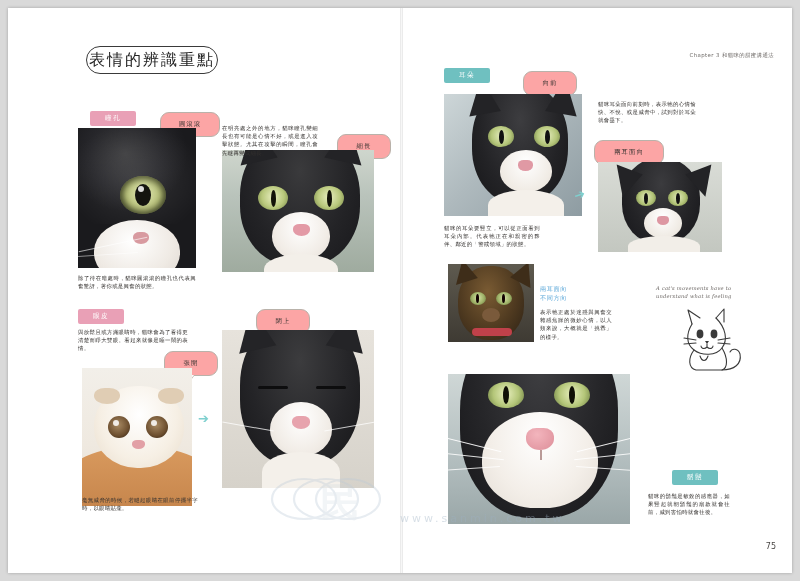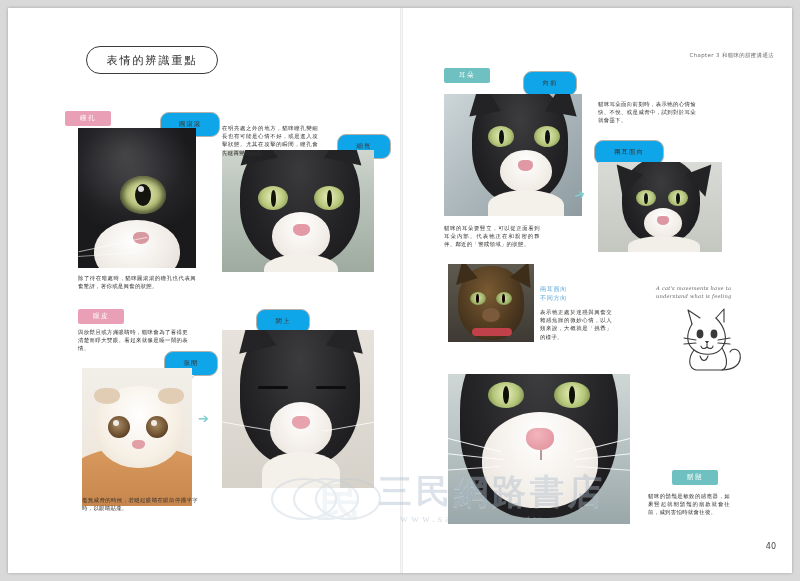--- a/index.html
+++ b/index.html
@@ -26,34 +26,34 @@
   }
   .chapter-head{
     position:absolute;right:18px;top:44px;font-size:5.4px;color:#6f6b68;letter-spacing:.4px;
   }
   .folio{position:absolute;right:16px;bottom:22px;font-size:8px;color:#4a4745;}
   
   .title-box{
     position:absolute;left:78px;top:38px;width:130px;height:26px;
     border:1.4px solid #3a3a3a;border-radius:14px;background:#fff;
     display:flex;align-items:center;justify-content:center;
-    font-size:11px;color:#242424;letter-spacing:2px;
+    font-size:16px;color:#242424;letter-spacing:2px;
   }
   
   .tag{
     position:absolute;display:flex;align-items:center;justify-content:center;
     font-size:6.6px;color:#ffffff;letter-spacing:1.5px;border-radius:2px;
     padding:0 6px;height:15px;
   }
   .tag.pink{background:#e9a0b6;}
   .tag.teal{background:#6fc0c0;}
   .bubble{
     position:absolute;display:flex;align-items:center;justify-content:center;
     font-size:6.4px;color:#3a3532;letter-spacing:1px;
-    border:1px solid #b9b2aa;border-radius:9px;background:#0ea5e9;
+    border:1px solid #b9b2aa;border-radius:9px;background:#fca5a5;
     padding:4px 7px;height:15px;
   }
   .bubble:after{
     content:"";position:absolute;bottom:-4px;left:50%;margin-left:-3px;
     width:0;height:0;border-left:3px solid transparent;border-right:3px solid transparent;
     border-top:4px solid #fff;filter:drop-shadow(0 1px 0 #b9b2aa);
   }
   
   .photo{position:absolute;overflow:hidden;background:#cfd3d0;}
   .photo .ph-inner{position:absolute;inset:0;}
@@ -83,21 +83,21 @@
 </head>
 <body>
 
 <div class="page">
   <div class="spine"></div>
 
   <div class="chapter-head cjk">Chapter 3 和貓咪的甜蜜溝通法</div>
 
   <div class="title-box cjk">表情的辨識重點</div>
 
-  <div class="tag pink cjk" style="left:57px;top:103px;width:34px;">瞳孔</div>
+  <div class="tag pink cjk" style="left:82px;top:103px;width:34px;">瞳孔</div>
 
   <div class="bubble cjk" style="left:152px;top:104px;width:44px;">圓滾滾</div>
 
   <div class="bubble cjk" style="left:329px;top:126px;width:38px;">細長</div>
 
   <div class="photo" style="left:70px;top:120px;width:118px;height:140px;">
     <div class="ph-inner" style="background:
         radial-gradient(ellipse 70% 55% at 40% 18%, #3b3b3d 0%, #26262a 45%, #1a1a1d 75%),
         linear-gradient(to bottom,#4a4a4d 0%, #2c2c2f 30%, #1e1e21 100%);">
 
@@ -351,28 +351,27 @@
       <div style="position:absolute;left:128px;top:70px;width:60px;height:1.4px;background:rgba(255,255,255,.9);transform:rotate(-14deg);"></div>
       <div style="position:absolute;left:126px;top:82px;width:62px;height:1.4px;background:rgba(255,255,255,.85);transform:rotate(-6deg);"></div>
       <div style="position:absolute;left:128px;top:94px;width:58px;height:1.4px;background:rgba(255,255,255,.8);transform:rotate(4deg);"></div>
     </div>
   </div>
 
   <div class="tag teal cjk" style="left:664px;top:462px;width:34px;">鬍鬚</div>
 
   <div class="body-text cjk" style="left:640px;top:484px;width:82px;">貓咪的鬍鬚是敏銳的感應器，如果豎起就朝鬍鬚的扇啟就會往前，威到害怕時就會往後。</div>
 
-  <div class="folio cjk">40</div>
+  <div class="folio cjk">75</div>
 
   <div class="wm">
     <svg class="wm-rings" width="120" height="70" viewBox="0 0 120 70">
       <g fill="none" stroke="#b9c8d6" stroke-width="2.2" opacity=".85">
         <ellipse cx="34" cy="34" rx="32" ry="20"></ellipse>
         <ellipse cx="56" cy="34" rx="32" ry="20"></ellipse>
         <ellipse cx="78" cy="34" rx="32" ry="20"></ellipse>
       </g>
     </svg>
     <div class="wm-char cjk" style="left:12px;top:12px;">民</div>
-    <div class="wm-main cjk" style="position:absolute;left:70px;top:6px;white-space:nowrap;">三民網路書店</div>
-    <div class="wm-sub" style="position:absolute;left:92px;top:48px;white-space:nowrap;font-family:Liberation Serif, serif;">www.sanmin.com.tw</div>
+    <div class="wm-sub" style="position:absolute;left:92px;top:48px;white-space:nowrap;">www.sanmin.com.tw</div>
   </div>
 
 </div>
 
 </body></html>

